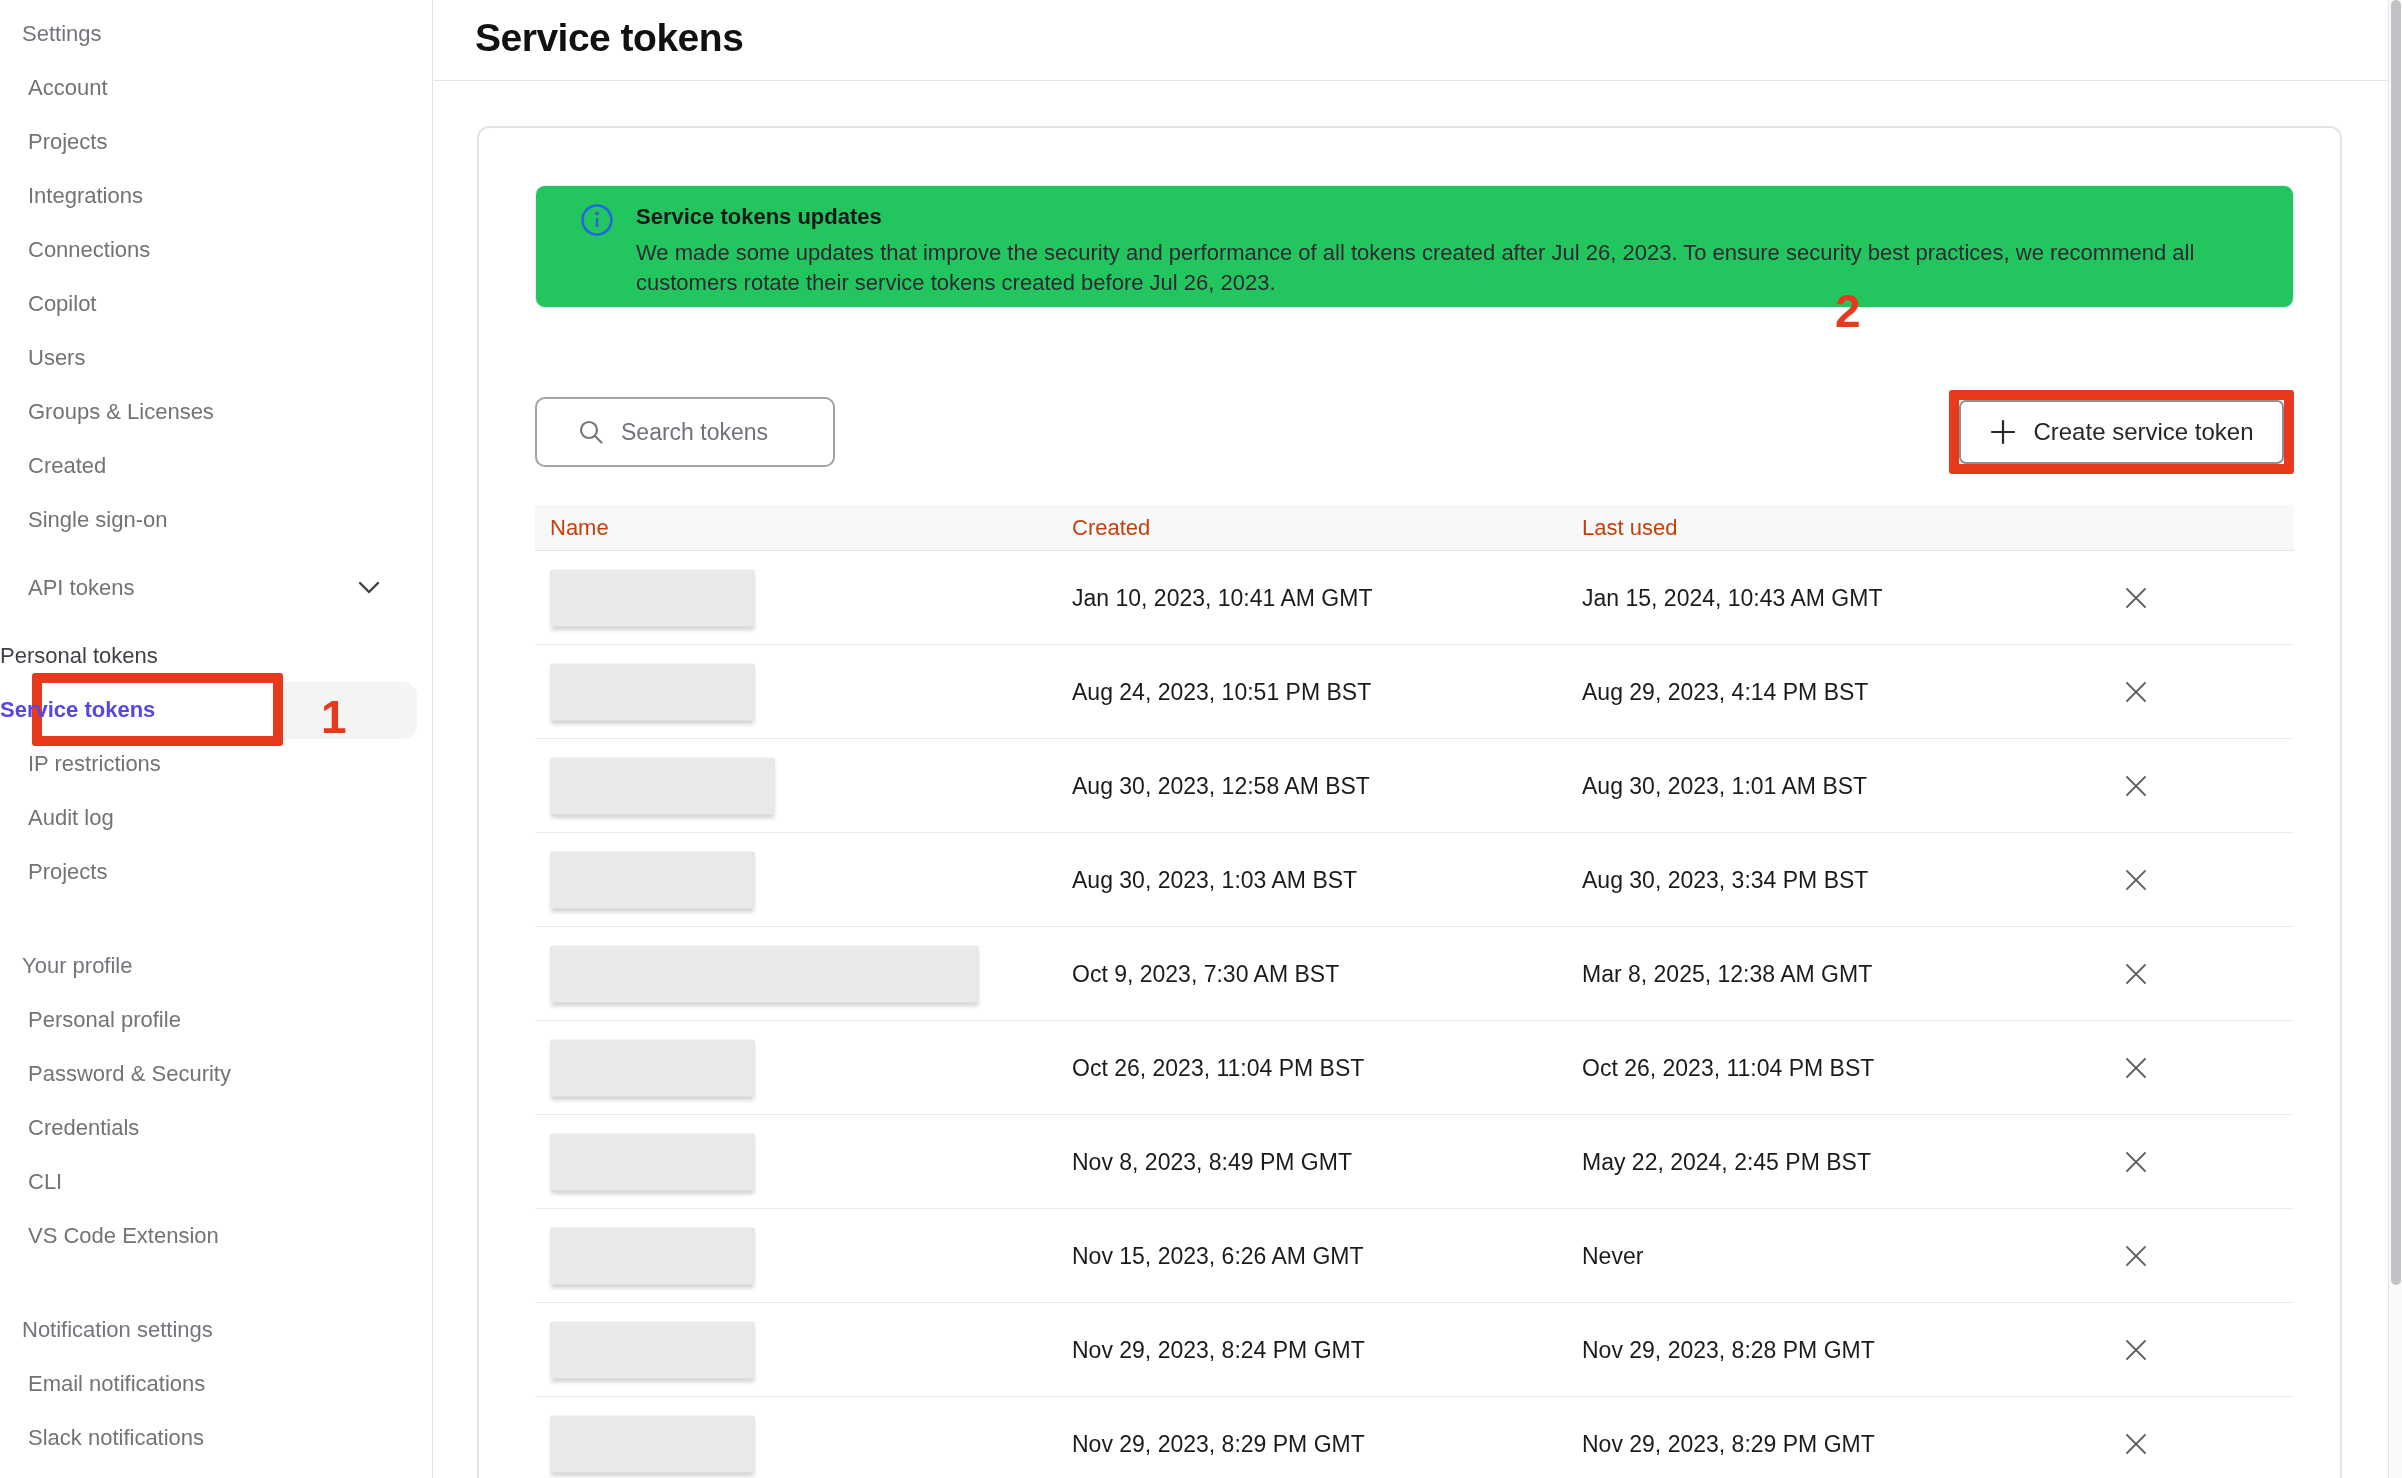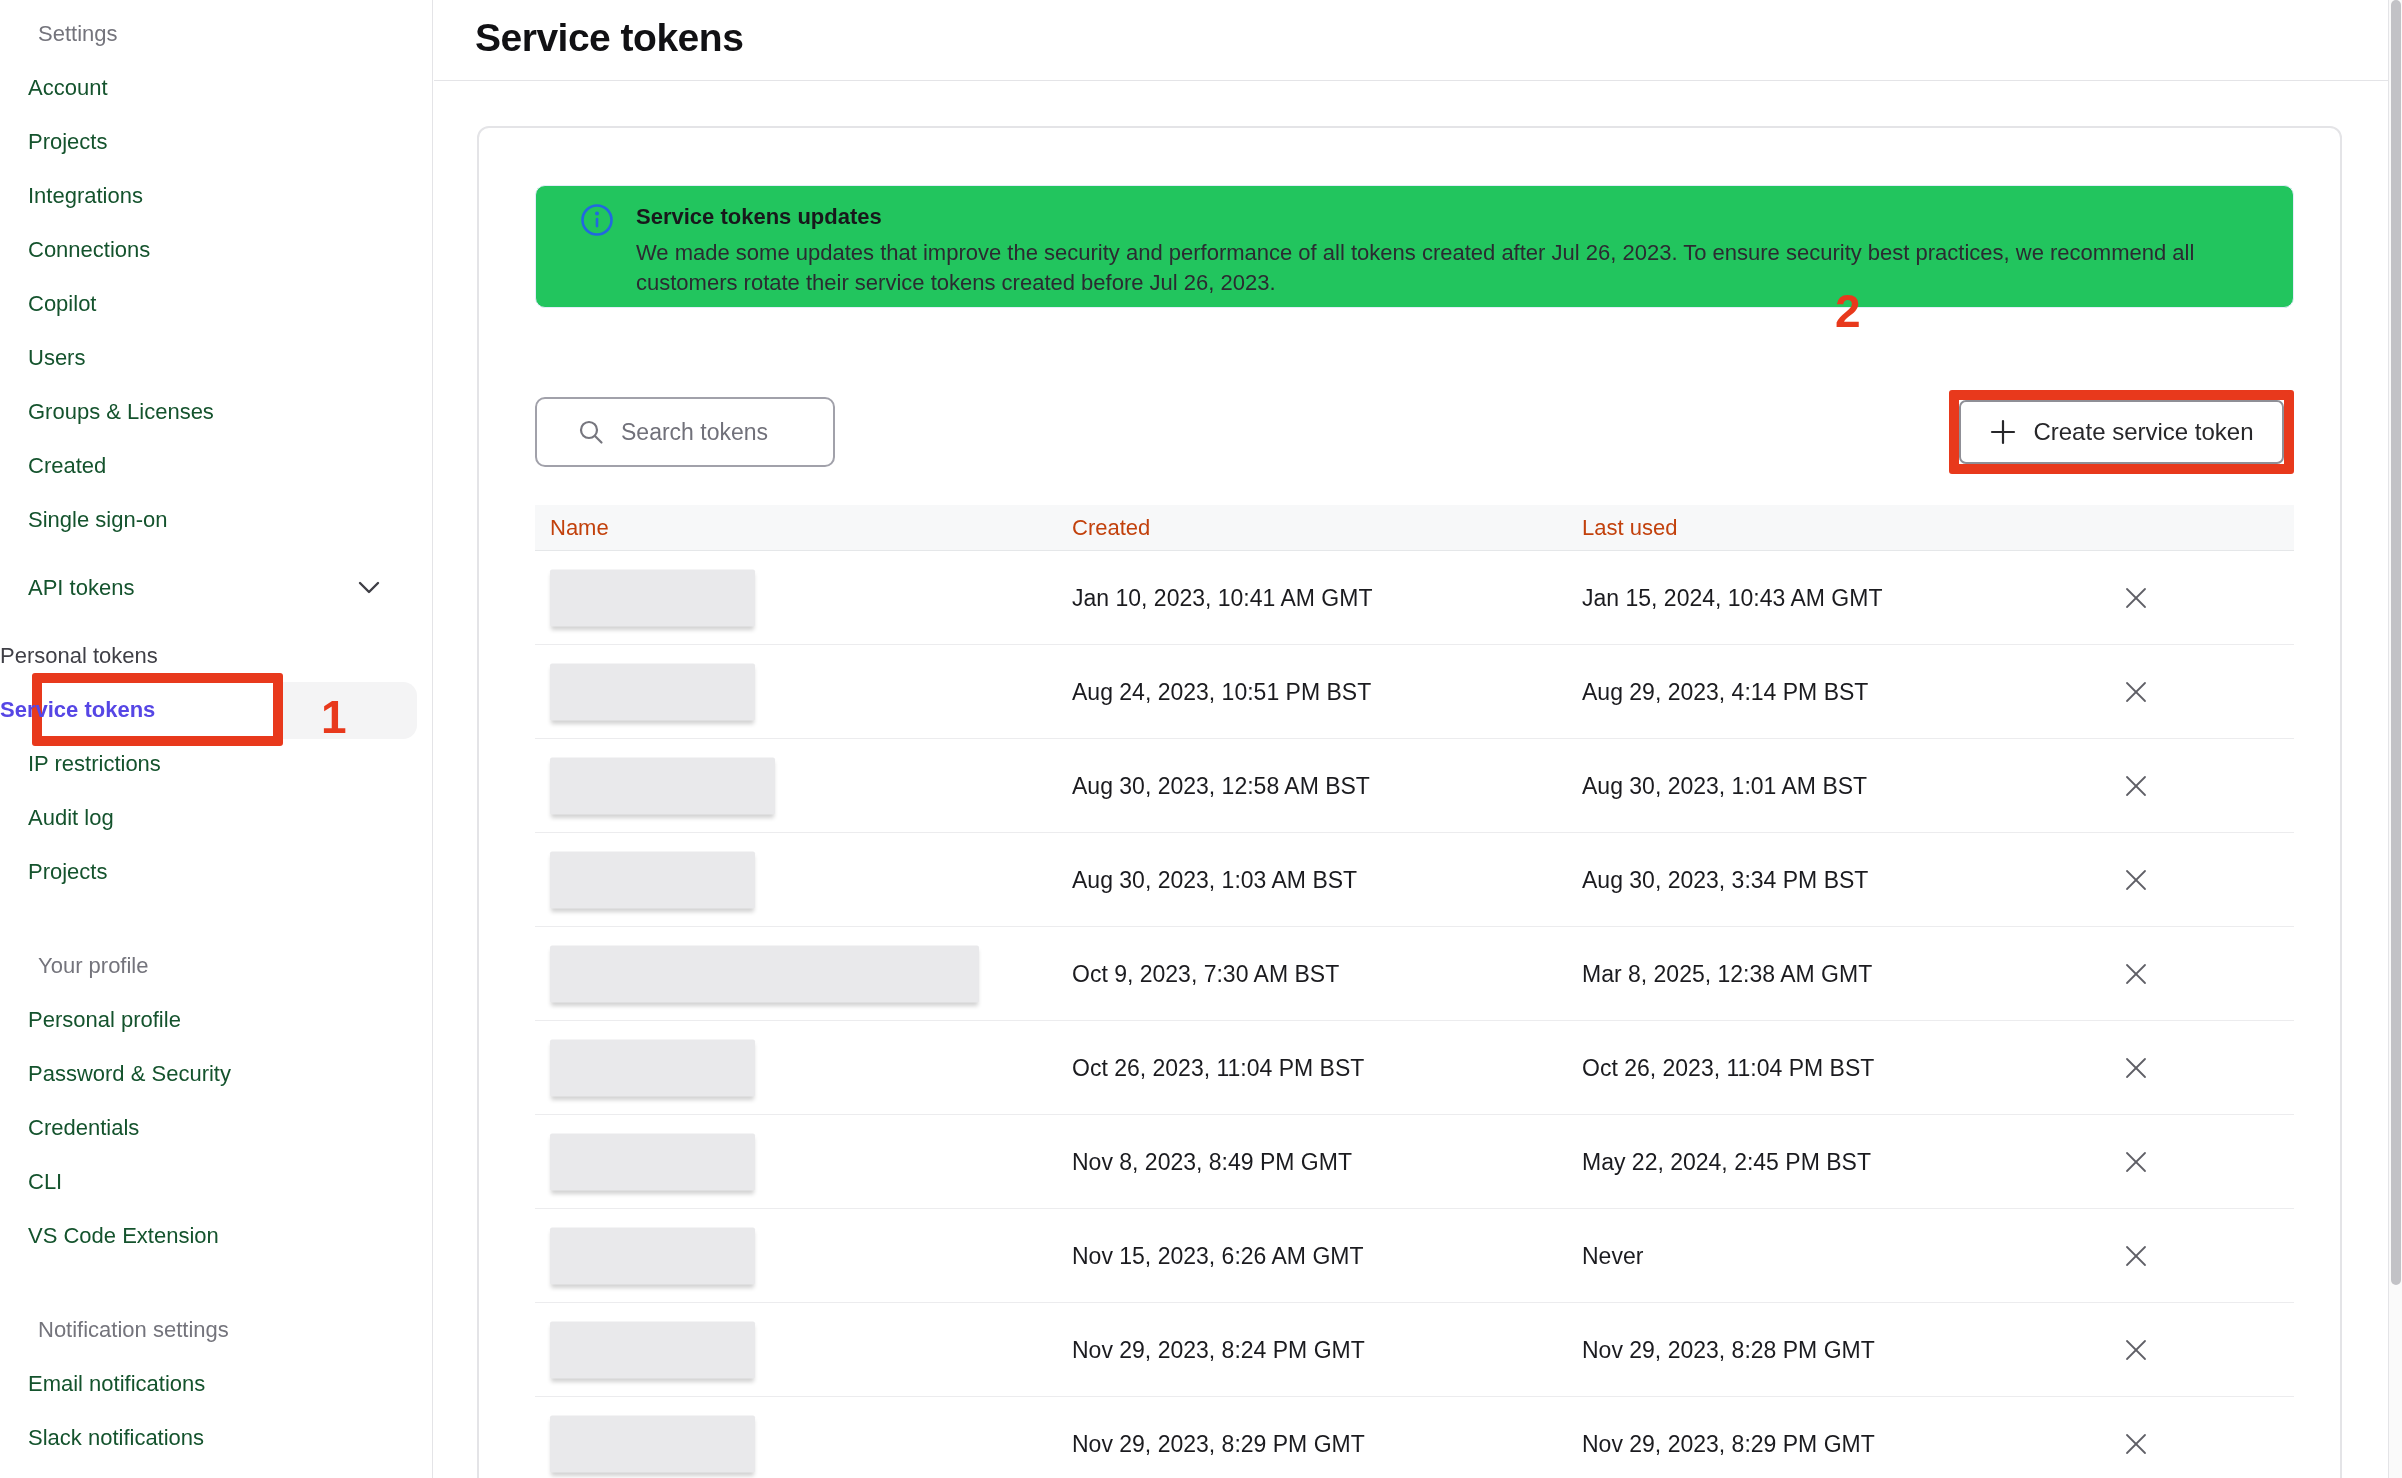--- a/index.html
+++ b/index.html
@@ -10,22 +10,22 @@
     position:relative; overflow:hidden;
   }
 
   
   .sidebar {
     position:absolute; left:0; top:0; width:433px; height:1478px;
     background:#ffffff; border-right:1px solid #e4e4e7;
     padding-top:7px; z-index:2;
   }
   .nav-entry { height:54px; display:flex; align-items:center; position:relative; }
-  .nav-entry.kind-header { padding-left:38px; color:#74747c; font-size:22px; font-weight:500; }
-  .nav-entry.kind-item   { padding-left:28px; color:#14532d; font-size:22px; font-weight:500; cursor:pointer; }
+  .nav-entry.kind-header { padding-left:22px; color:#74747c; font-size:22px; font-weight:500; }
+  .nav-entry.kind-item   { padding-left:28px; color:#737373; font-size:22px; font-weight:500; cursor:pointer; }
   .nav-entry.kind-subitem{ color:#3f3f46; font-size:22px; font-weight:500; cursor:pointer; }
   .nav-entry.gap { margin-top:14px; }
   .nav-entry.biggap { margin-top:40px; }
   .nav-entry.selected { color:#5646e5; font-weight:600; z-index:5; }
   .nav-chevron { position:absolute; right:52px; top:50%; transform:translateY(-50%); display:flex; }
 
   
   .selected-pill {
     position:absolute; left:40px; top:682px; width:377px; height:57px;
     background:#f4f4f5; border-radius:14px; z-index:3;

